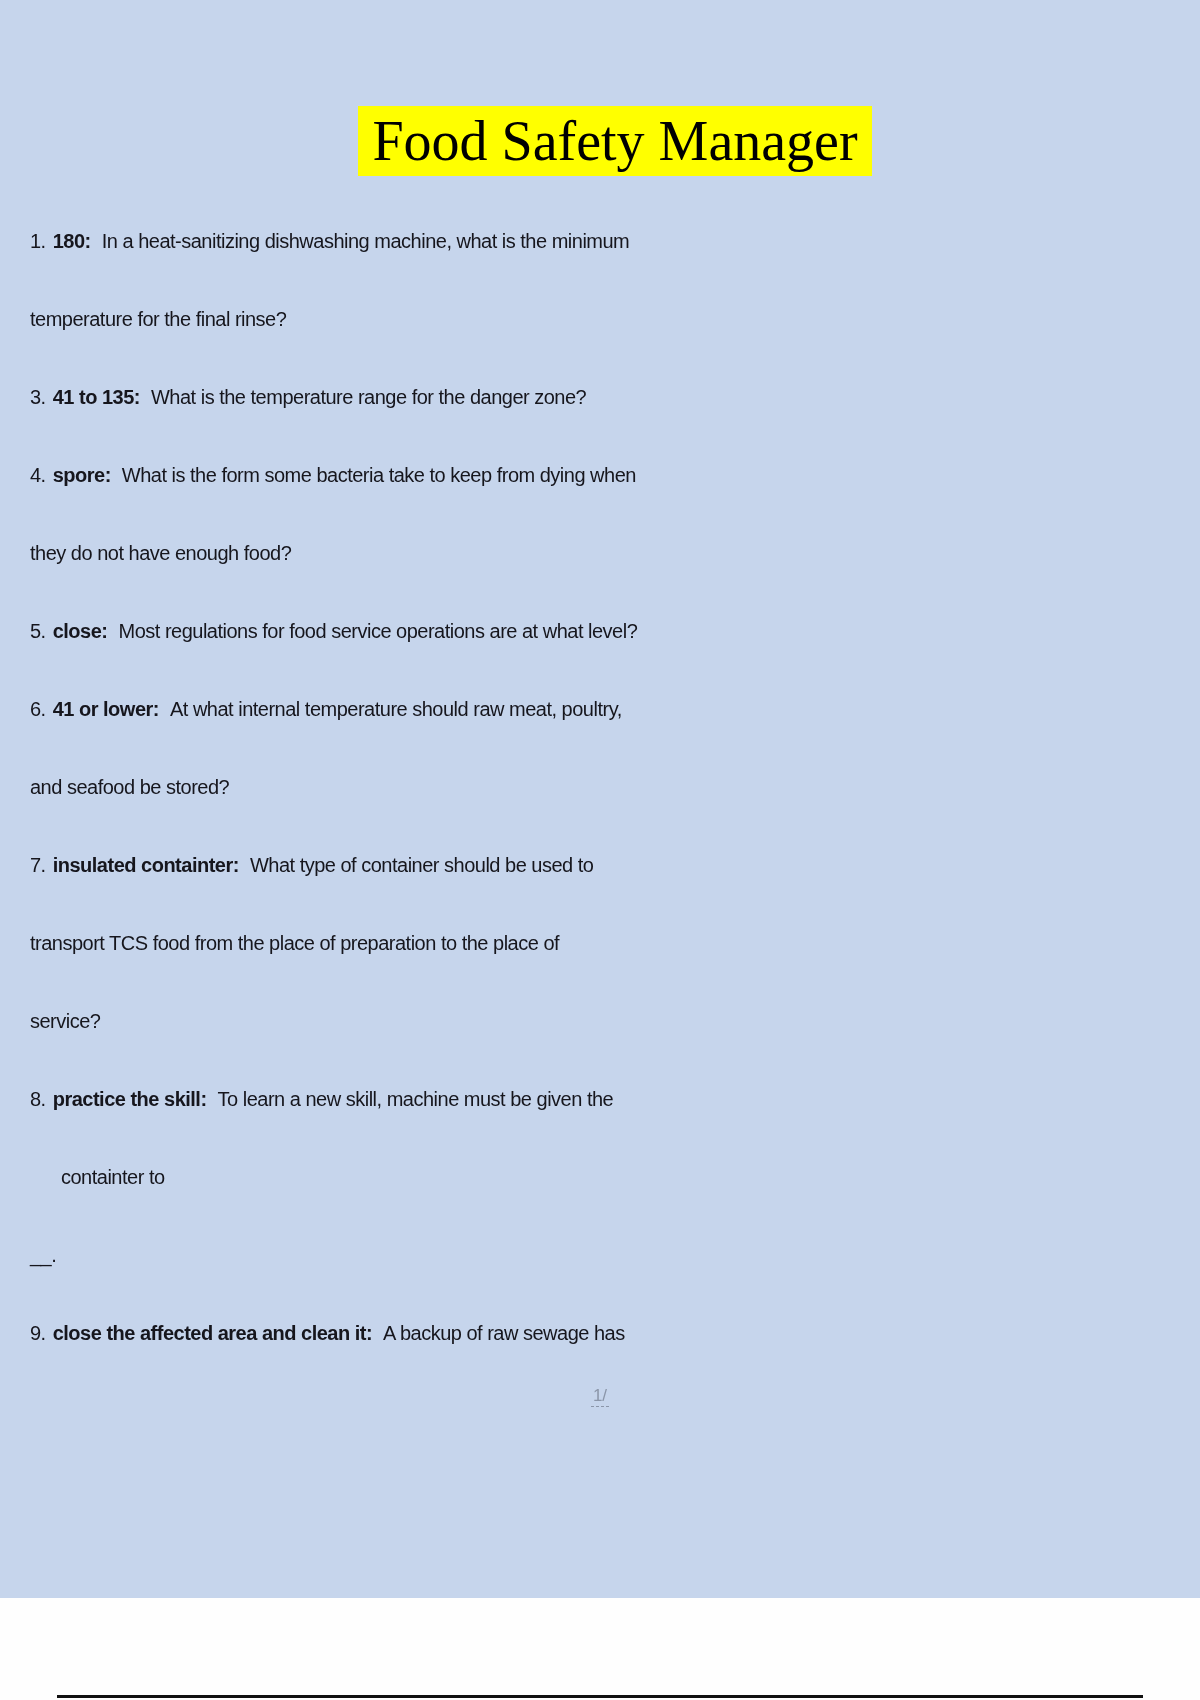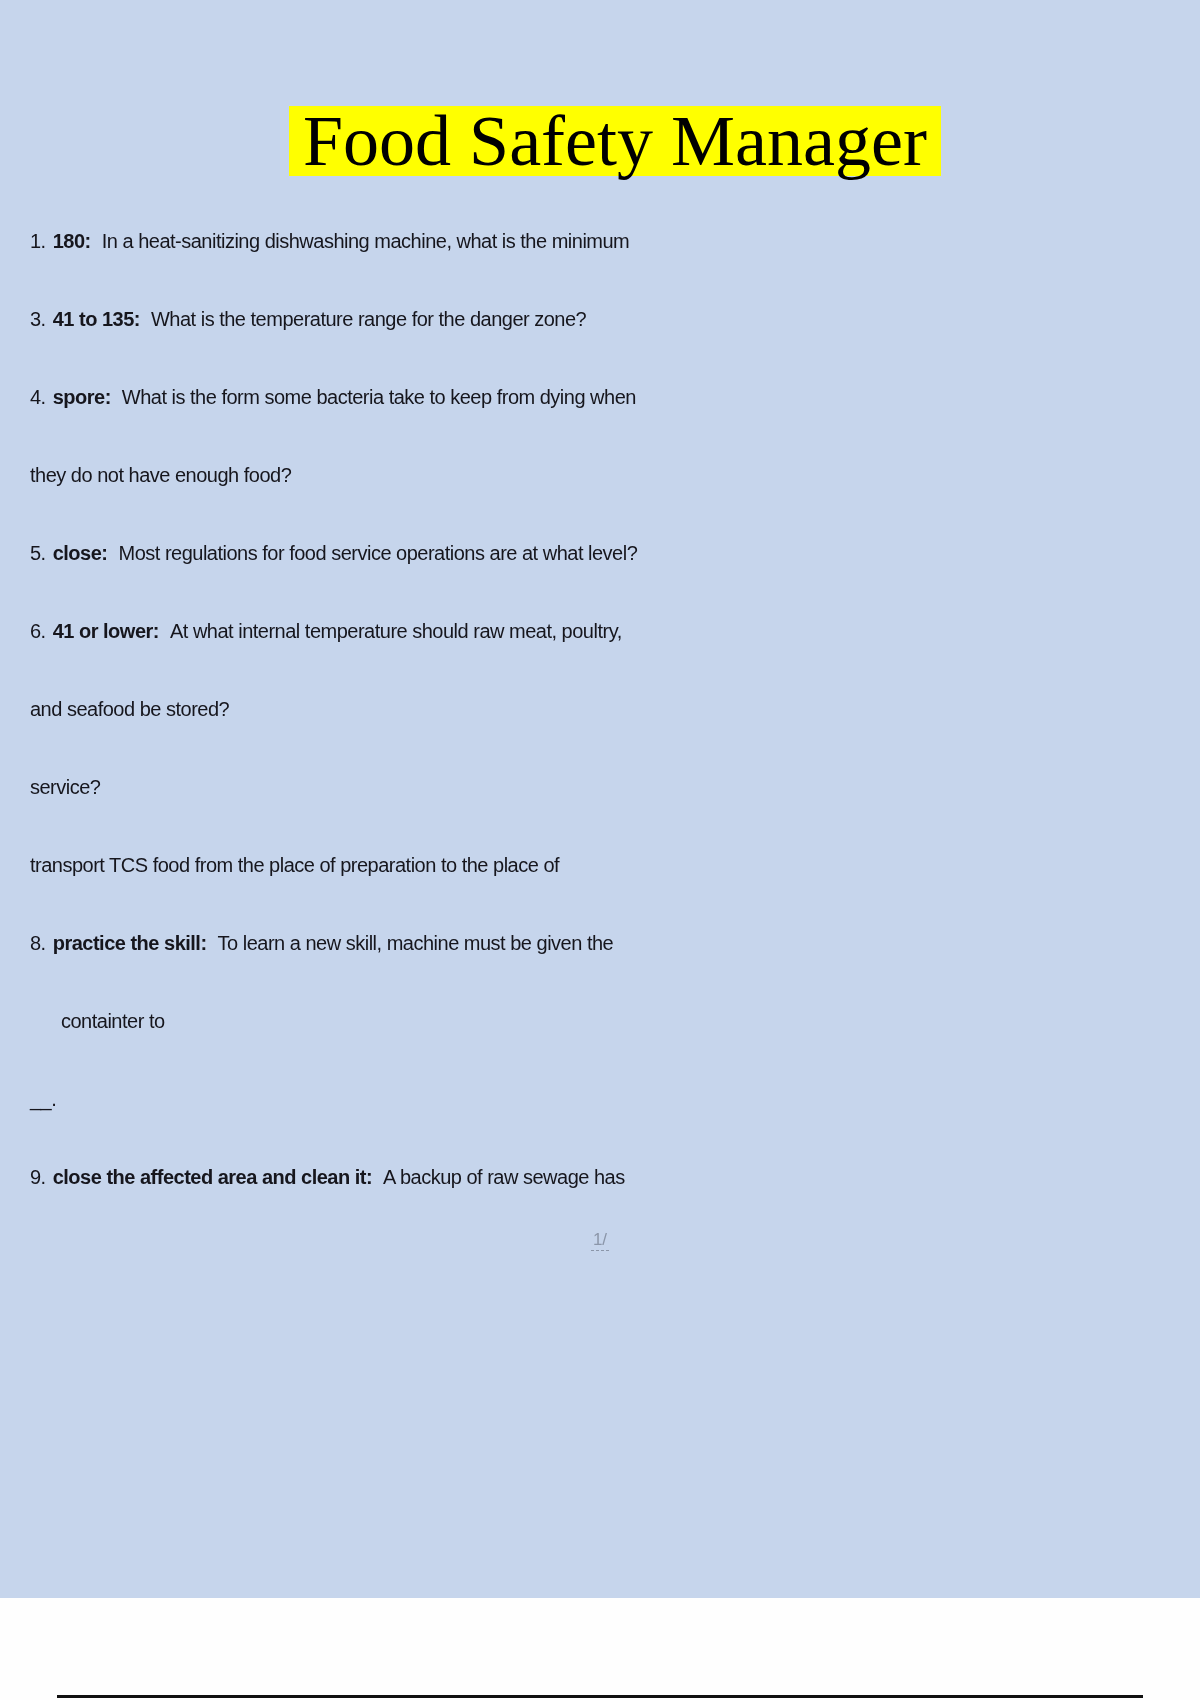--- a/index.html
+++ b/index.html
@@ -21,21 +21,21 @@
   }
   .title-row {
     padding-top: 106px;
     text-align: center;
   }
   .doc-title {
     display: inline-block;
     background: #ffff00;
     color: #000000;
     font-family: "Liberation Serif", serif;
-    font-size: 72px;
+    font-size: 56px;
     line-height: 70px;
     padding: 0 14px;
     margin-left: 30px; 
   }
   .qlist {
     margin: 26px 30px 0 30px;
     color: #16161d;
     font-size: 20px;
     letter-spacing: -0.5px;
   }
@@ -83,20 +83,21 @@
   <div class="doc-area">
 
     <div class="title-row">
       <span class="doc-title">Food Safety Manager</span>
     </div>
 
     <div class="qlist">
 
       <div>
         <div class="line"><span class="q-num">1.</span><span class="q-term">180:</span><span>In a heat-sanitizing dishwashing machine, what is the minimum</span></div>
+        <div class="line">temperature for the final rinse?</div>
       </div>
 
 
       <div>
         <div class="line"><span class="q-num">3.</span><span class="q-term">41 to 135:</span><span>What is the temperature range for the danger zone?</span></div>
       </div>
 
       <div>
         <div class="line"><span class="q-num">4.</span><span class="q-term">spore:</span><span>What is the form some bacteria take to keep from dying when</span></div>
         <div class="line">they do not have enough food?</div>
@@ -105,22 +106,23 @@
       <div>
         <div class="line"><span class="q-num">5.</span><span class="q-term">close:</span><span>Most regulations for food service operations are at what level?</span></div>
       </div>
 
       <div>
         <div class="line"><span class="q-num">6.</span><span class="q-term">41 or lower:</span><span>At what internal temperature should raw meat, poultry,</span></div>
         <div class="line">and seafood be stored?</div>
       </div>
 
       <div>
+        <div class="line"><span class="q-num">7.</span><span class="q-term">insulated containter:</span><span>What type of container should be used to</span></div>
+        <div class="line">transport TCS food from the place of preparation to the place of</div>
         <div class="line">service?</div>
-        <div class="line">transport TCS food from the place of preparation to the place of</div>
       </div>
 
       <div>
         <div class="line"><span class="q-num">8.</span><span class="q-term">practice the skill:</span><span>To learn a new skill, machine must be given the</span></div>
         <div class="line indent">containter to</div>
         <div class="line">__.</div>
       </div>
 
       <div>
         <div class="line"><span class="q-num">9.</span><span class="q-term">close the affected area and clean it:</span><span>A backup of raw sewage has</span></div>

